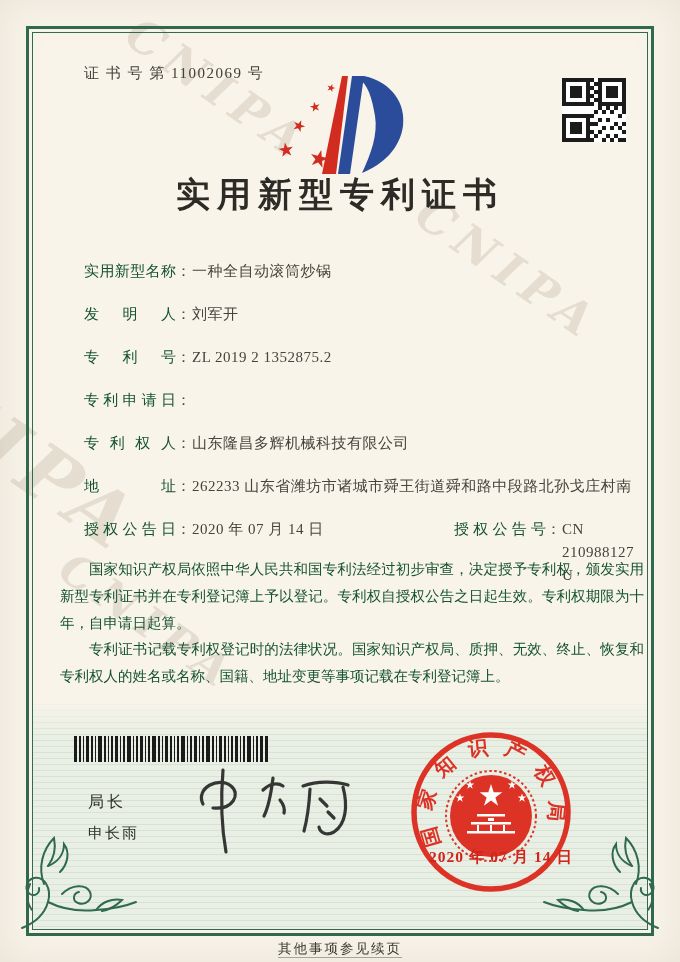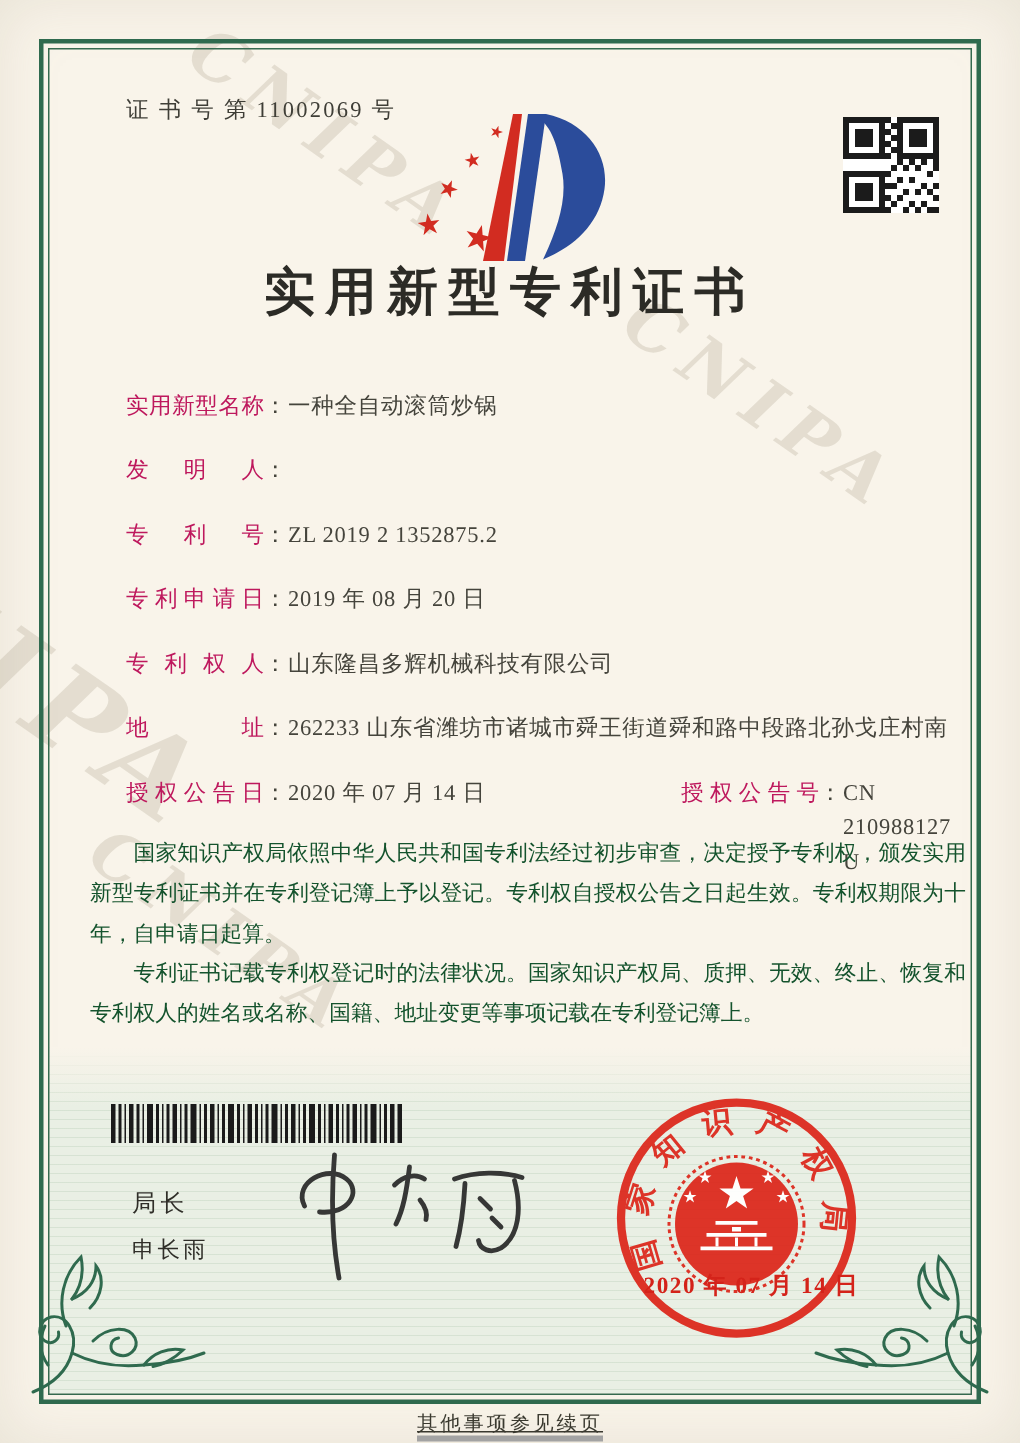--- a/index.html
+++ b/index.html
@@ -49,21 +49,21 @@
   .logo{position:absolute;left:272px;top:74px;z-index:2;}
   .qr{position:absolute;left:562px;top:78px;z-index:2;}
   .title{
     position:absolute;left:0;right:0;top:172px;z-index:2;
     text-align:center;font-size:34px;font-weight:bold;
     letter-spacing:7px;color:#2c2b26;
   }
   
   .fields{position:absolute;left:84px;right:38px;top:260px;z-index:2;font-size:15px;}
   .frow{display:flex;align-items:flex-start;line-height:23px;margin-bottom:20px;}
-  .flabel{display:inline-block;width:92px;text-align:justify;text-align-last:justify;flex:0 0 92px;color:#be185d;}
+  .flabel{display:inline-block;width:92px;text-align:justify;text-align-last:justify;flex:0 0 92px;color:#14532d;}
   .fcolon{flex:0 0 16px;}
   .fvalue{flex:1;letter-spacing:.5px;}
   .fvalue.grant{flex:0 0 178px;}
   .flabel.second{margin-left:84px;}
   
   .bodytext{
     position:absolute;left:60px;right:36px;top:556px;z-index:2;
     font-size:14.5px;line-height:1.85;text-align:justify;color:#14532d;
   }
   .bodytext p{margin:0;text-indent:2em;}
@@ -81,21 +81,21 @@
     white-space:nowrap;
   }
   .page-info{
     position:absolute;left:0;right:0;top:902px;z-index:2;
     text-align:center;font-size:13px;letter-spacing:2px;color:#3c3b33;
   }
   .note{
     position:absolute;left:0;right:0;top:940px;z-index:2;
     text-align:center;font-size:13.5px;letter-spacing:2px;color:#3a392f;
   }
-  .note span{border-bottom:4px solid #a3a3a3;padding-bottom:1px;text-decoration:underline;}
+  .note span{border-bottom:1px solid #a3a3a3;padding-bottom:1px;}
   .ornament{position:absolute;z-index:4;pointer-events:none;}
   .ornament.bl{left:18px;top:832px;}
   .ornament.br{left:542px;top:832px;transform:scaleX(-1);}
 </style>
 </head>
 <body>
 
 <div class="page">
 
   <div class="wm" style="left:112px;top:62px;font-size:46px;">CNIPA</div>
@@ -141,30 +141,30 @@
 
   <div class="fields">
     <div class="frow">
       <span class="flabel">实用新型名称</span>
         <span class="fcolon">：</span>
       <span class="fvalue">一种全自动滚筒炒锅</span>
     </div>
     <div class="frow">
       <span class="flabel">发明人</span>
         <span class="fcolon">：</span>
+      <span class="fvalue">刘军开</span>
     </div>
     <div class="frow">
       <span class="flabel">专利号</span>
         <span class="fcolon">：</span>
       <span class="fvalue">ZL 2019 2 1352875.2</span>
     </div>
     <div class="frow">
       <span class="flabel">专利申请日</span>
         <span class="fcolon">：</span>
-      <span class="fvalue">2019 年 08 月 20 日</span>
     </div>
     <div class="frow">
       <span class="flabel">专利权人</span>
         <span class="fcolon">：</span>
       <span class="fvalue">山东隆昌多辉机械科技有限公司</span>
     </div>
     <div class="frow">
       <span class="flabel">地址</span>
         <span class="fcolon">：</span>
       <span class="fvalue">262233 山东省潍坊市诸城市舜王街道舜和路中段路北孙戈庄村南</span>

